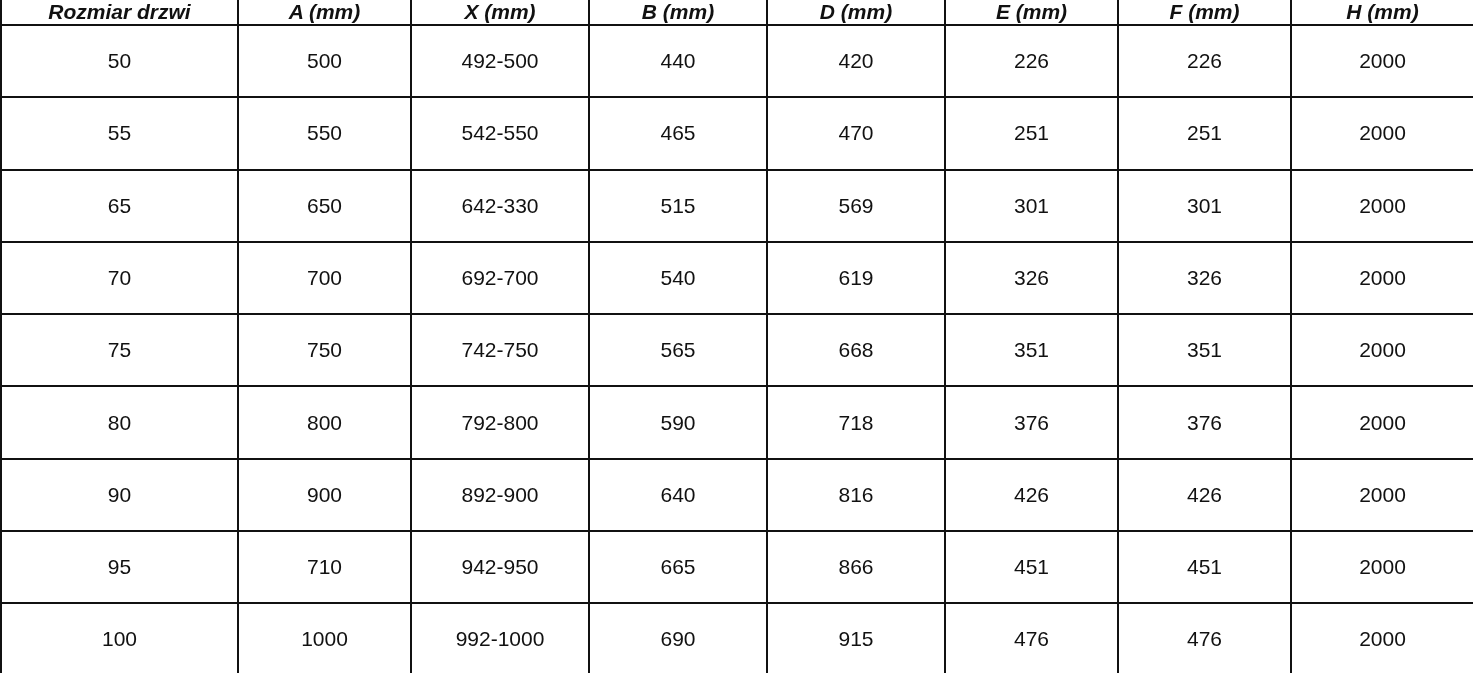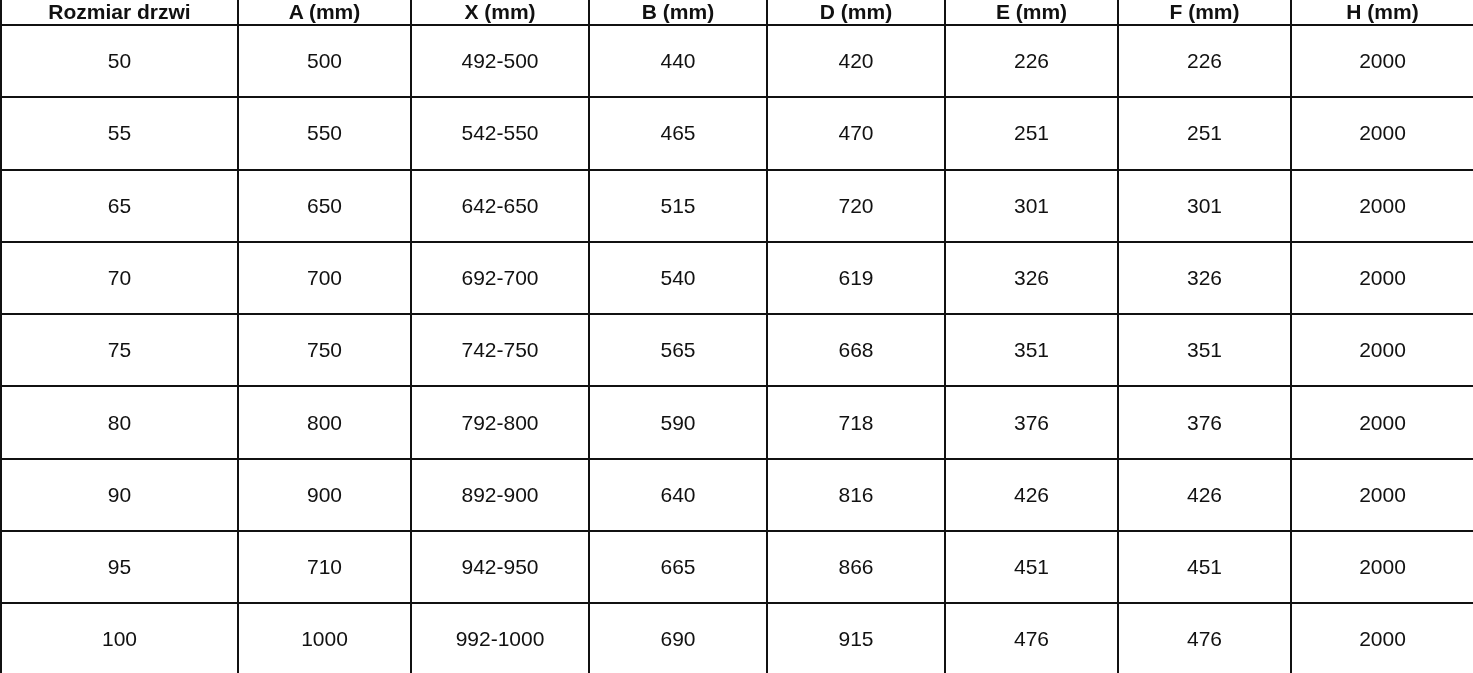--- a/index.html
+++ b/index.html
@@ -41,20 +41,21 @@
   col.c1 { width: 173px; }
   col.c2 { width: 178px; }
   col.c3 { width: 178px; }
   col.c4 { width: 178px; }
   col.c5 { width: 173px; }
   col.c6 { width: 173px; }
   col.c7 { width: 183px; }
   
   #dimension-table tr:first-child th {
     border-top: none;
+    font-style: italic;
   }
   #dimension-table tr:last-child td {
     border-bottom: none;
     text-align: center;
   }
 </style>
 </head>
 <body>
 
 <table id="dimension-table">
@@ -97,23 +98,23 @@
       <td>542-550</td>
       <td>465</td>
       <td>470</td>
       <td>251</td>
       <td>251</td>
       <td>2000</td>
     </tr>
     <tr>
       <td>65</td>
       <td>650</td>
-      <td>642-650</td>
+      <td>642-330</td>
       <td>515</td>
-      <td>720</td>
+      <td>569</td>
       <td>301</td>
       <td>301</td>
       <td>2000</td>
     </tr>
     <tr>
       <td>70</td>
       <td>700</td>
       <td>692-700</td>
       <td>540</td>
       <td>619</td>

